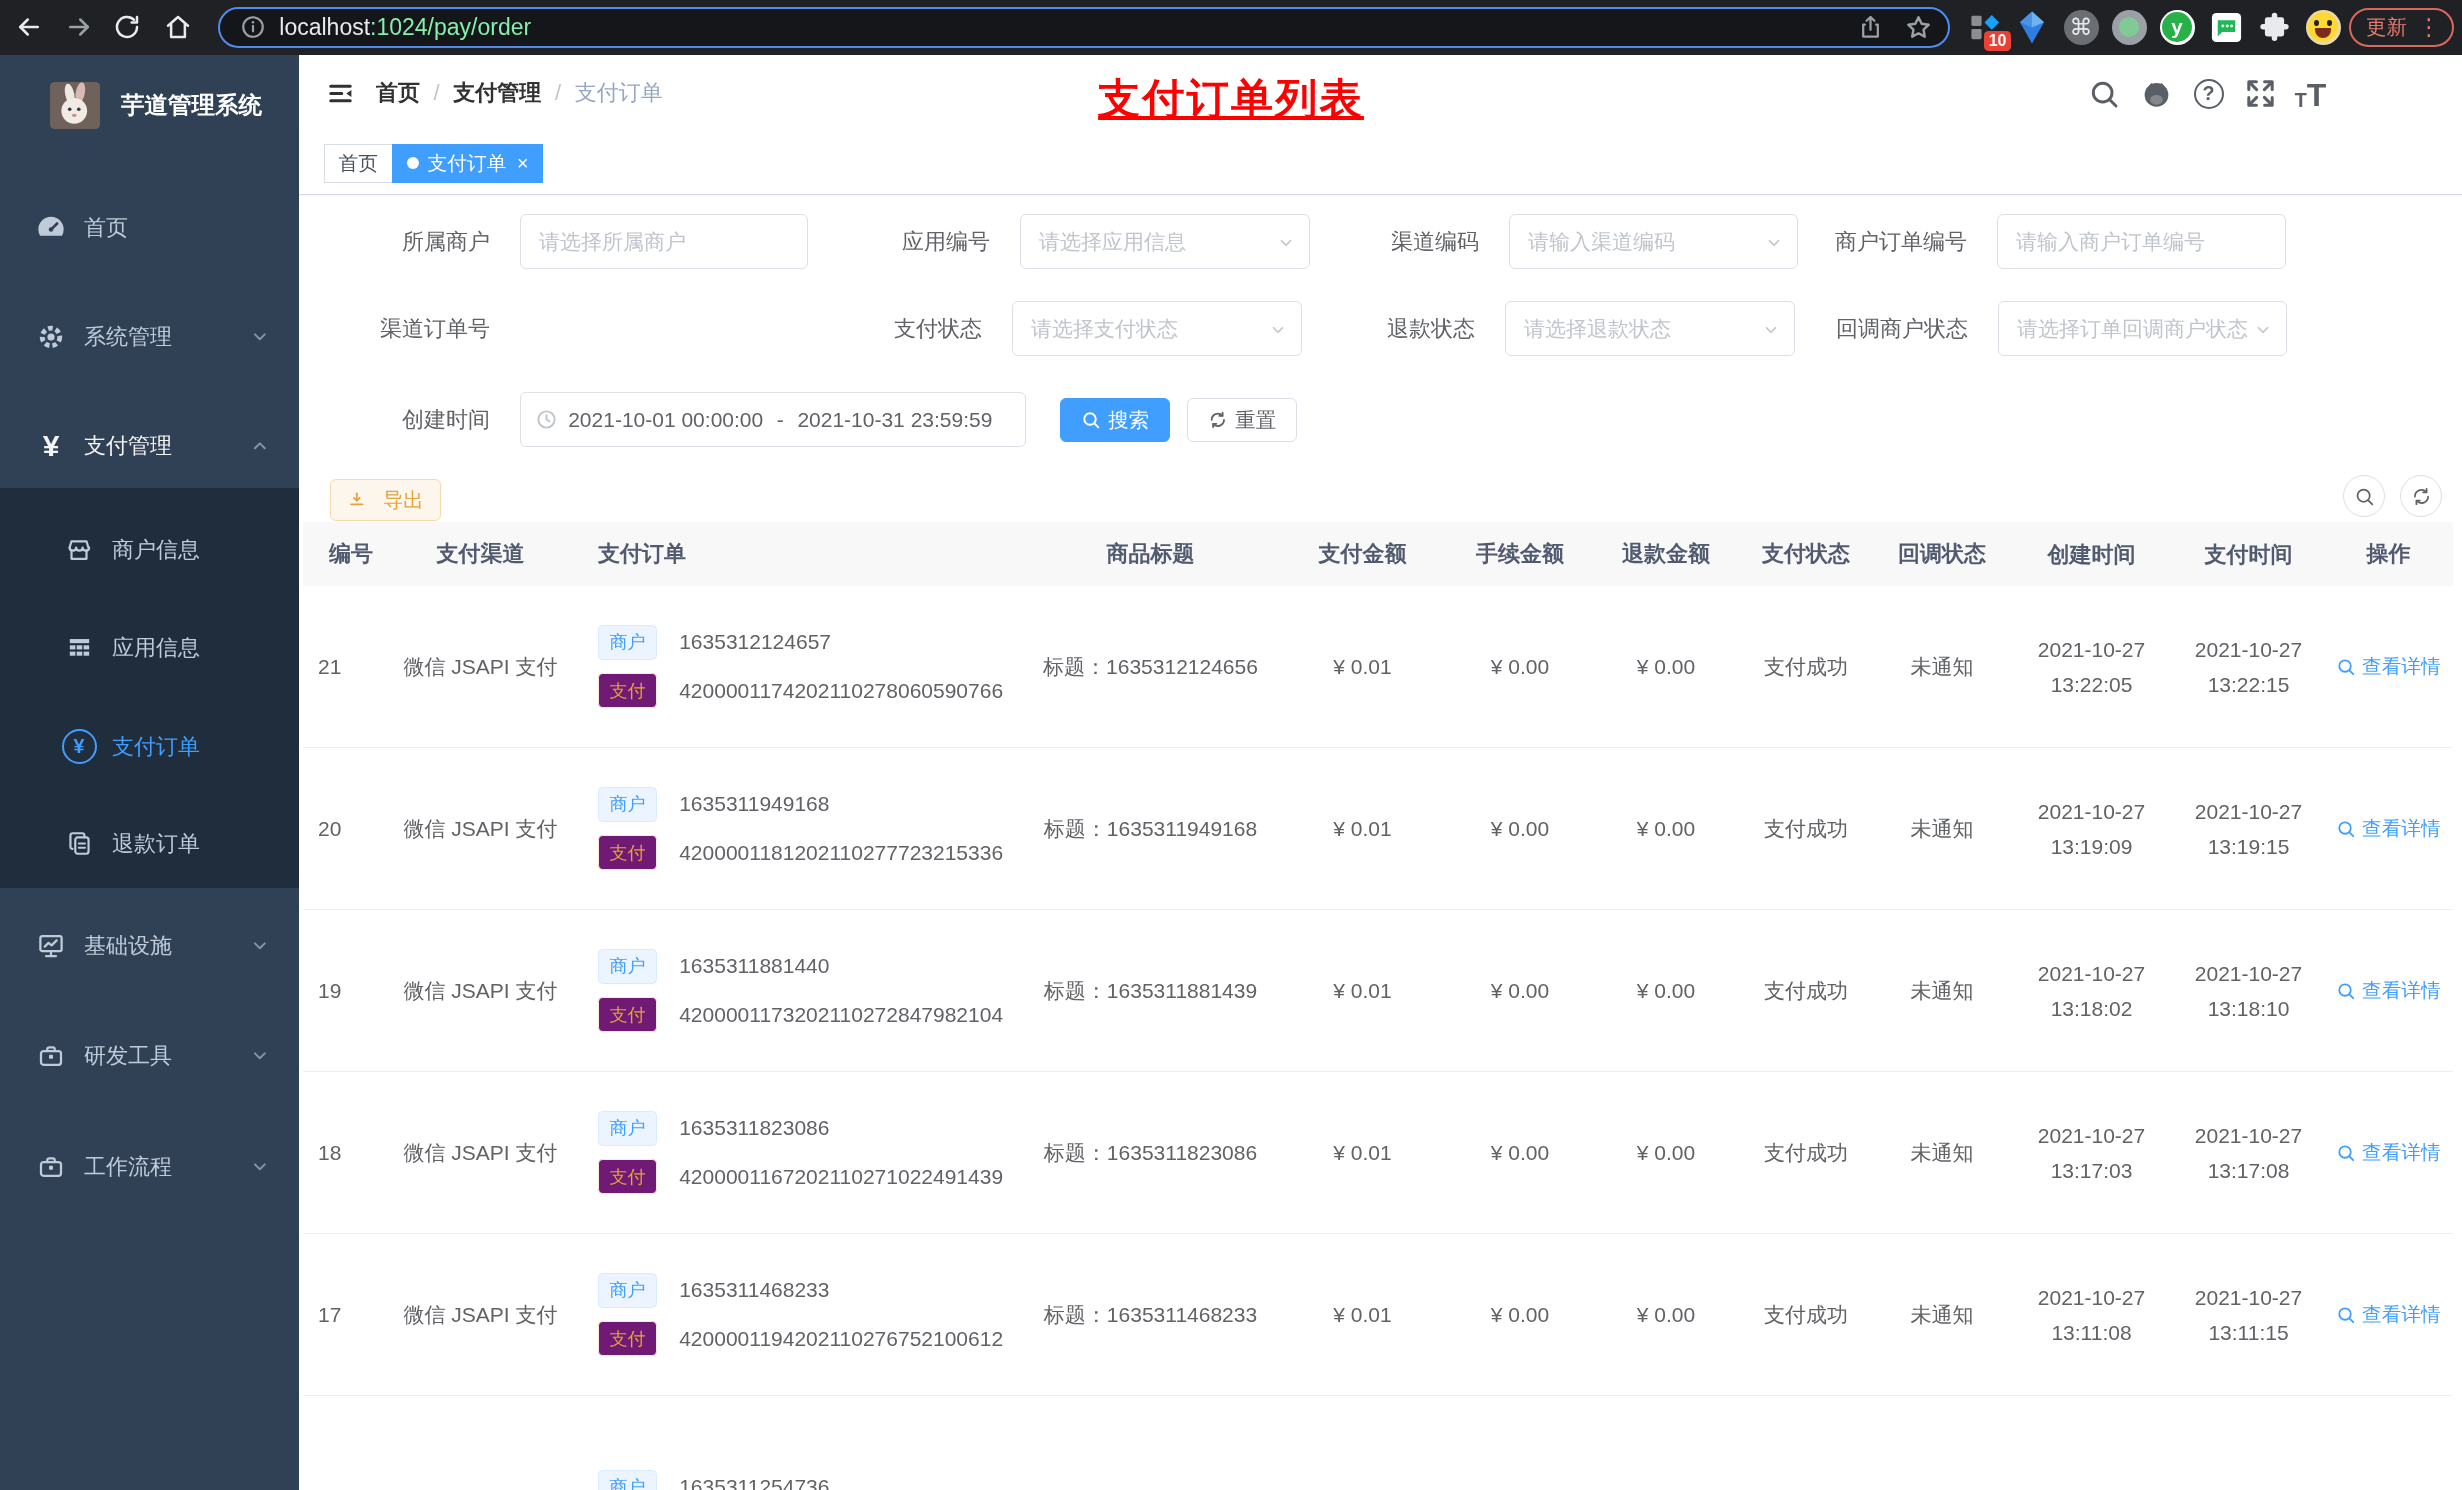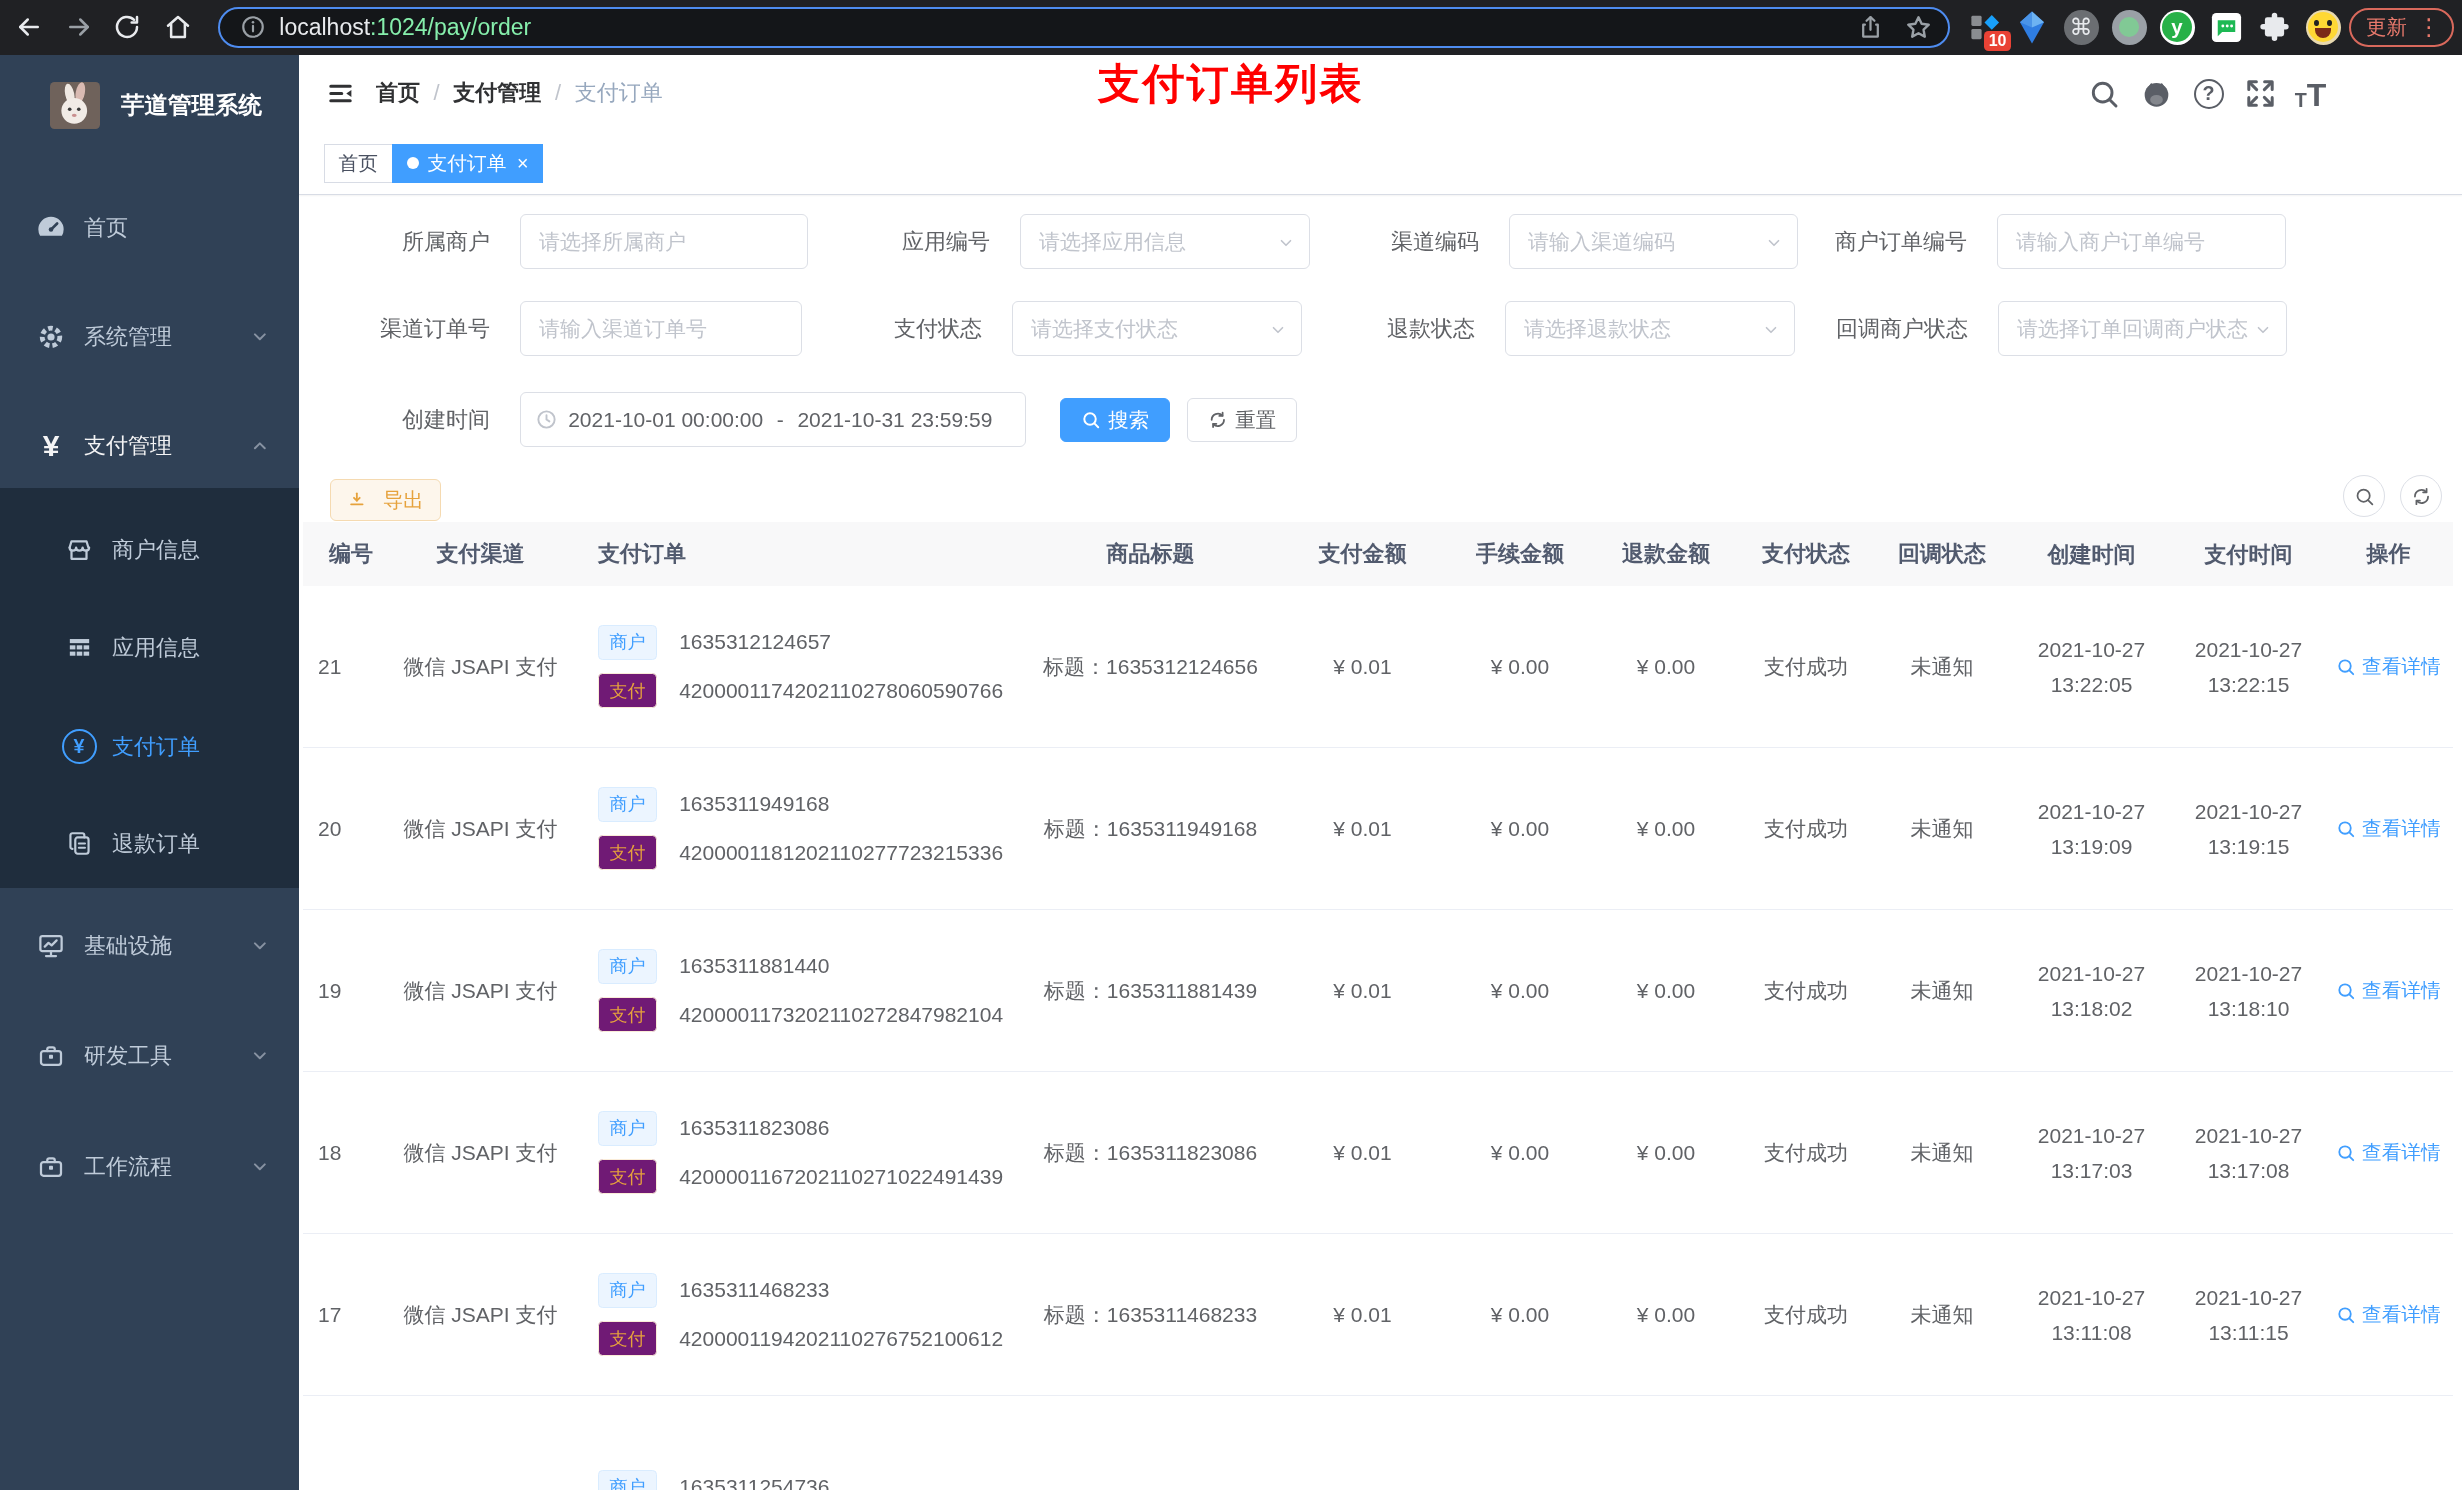--- a/index.html
+++ b/index.html
@@ -42,21 +42,21 @@
   .hamb { position:absolute; left:26.5px; top:23.5px; color:#303133; }
   .bcrumb { position:absolute; left:77px; top:0; height:76px; display:flex; align-items:center; gap:13.6px; font-size:22px; }
   .bc-link { color:#303133; font-weight:600; }
   .bc-sep { color:#c0c4cc; }
   .bc-cur { color:#97a8be; }
   .nav-ic { position:absolute; top:21px; width:35px; height:35px; display:flex; align-items:center; justify-content:center; color:#5a5e66; }
   .helpq { width:30px; height:30px; border:2.3px solid #5a5e66; border-radius:50%; display:flex; align-items:center; justify-content:center; font-size:19.7px; font-weight:700; color:#5a5e66; }
   .fontT { font-weight:700; color:#5a5e66; display:flex; align-items:flex-end; }
   .fontT .tsm { font-size:19.7px; line-height:1; }
   .fontT .tbg { font-size:32px; line-height:1; }
-  .annotation { position:absolute; left:0; top:56px; width:2462px; text-align:center; color:#ff0000; font-size:42px; font-weight:700; letter-spacing:2.3px; pointer-events:none; }
+  .annotation { position:absolute; left:0; top:71px; width:2462px; text-align:center; color:#ff0000; font-size:42px; font-weight:700; letter-spacing:2.3px; pointer-events:none;text-decoration:underline; }
 
   
   .tagbar { position:absolute; left:299px; top:130px; width:2163px; height:65px; background:#fff; border-bottom:0.8px solid #d8dce5; box-shadow:0 0.8px 2.3px rgba(0,0,21,.08); }
   .tg { position:absolute; top:13.6px; height:39px; display:flex; align-items:center; font-size:19.7px; border:0.8px solid #d8dce5; background:#fff; color:#495060; padding:0 13.6px; }
   .tg.active { background:#409eff; border-color:#409eff; color:#fff; }
   .tg .dot { width:12px; height:12px; border-radius:50%; background:#fff; margin-right:9px; }
   .tg .x { margin-left:10.6px; font-size:19.7px; }
 
   
   .fitem { position:absolute; height:55px; display:flex; align-items:center; }
@@ -429,21 +429,20 @@
         </svg>
       </span></span>
 </div>
 <div class="fitem" style="left:1734px;top:214px">
   <span class="flabel" style="width:233px">商户订单编号</span>
   <span class="fctl" style="width:289px"><input class="inp" placeholder="请输入商户订单编号" style=""></span>
 </div>
 
 <div class="fitem" style="left:295px;top:301px">
   <span class="flabel" style="width:195px">渠道订单号</span>
-  <span class="fctl" style="width:282px"><input class="inp" placeholder="请输入渠道订单号" style=""></span>
 </div>
 <div class="fitem" style="left:787px;top:301px">
   <span class="flabel" style="width:195px">支付状态</span>
   <span class="fctl" style="width:290px"><input class="inp" placeholder="请选择支付状态" style="">
     <span class="chevdn">
         <svg width="18" height="18" viewBox="0 0 24 24" fill="none" stroke="currentColor" stroke-width="2.2" stroke-linecap="round" stroke-linejoin="round">
           <path d="M6 9l6 6 6-6"></path>
         </svg>
       </span></span>
 </div>

